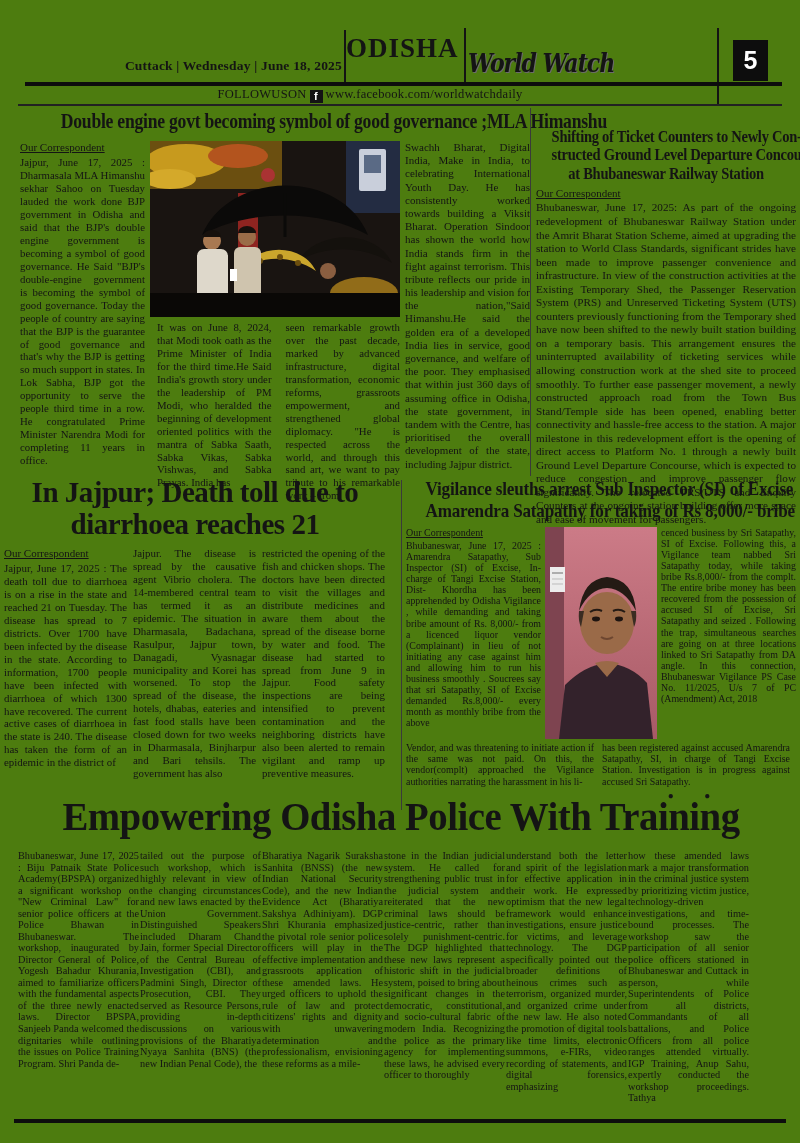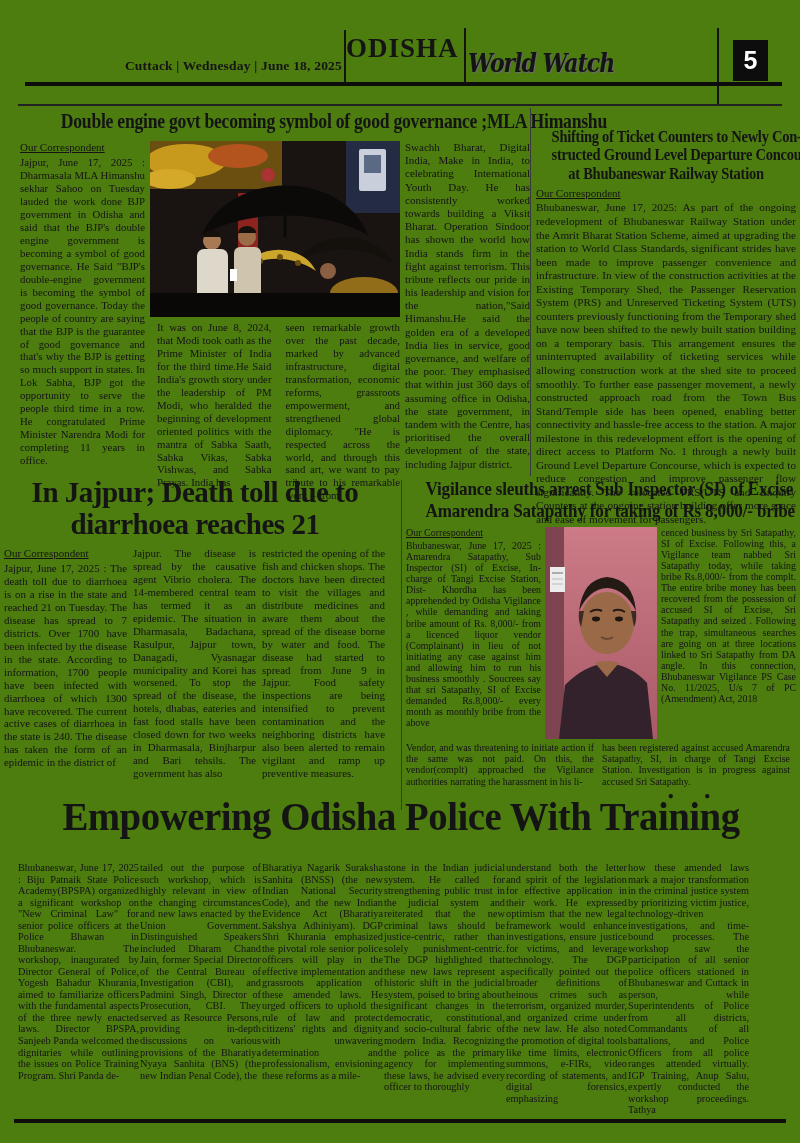--- a/index.html
+++ b/index.html
@@ -56,38 +56,41 @@
   .d-col1{width:135px;font-size:9.9px;line-height:1.12;}
   .d-photo{width:112px;height:212px;display:block;background:#b86670;}
   .d-col3{width:135px;font-size:9.9px;line-height:1.12;}
   .d-bottom{display:flex;gap:8px;margin-top:3px;}
   .d-bl,.d-br{width:188px;font-size:9.9px;line-height:1.14;}
   .d-dots{text-align:center;font-size:10px;letter-spacing:14px;margin-top:3px;}
   
   .artE{left:18px;top:793px;width:766px;}
   .e-head{font-size:40px;font-weight:bold;text-align:center;letter-spacing:-.5px;white-space:nowrap;
           transform:scaleX(.97);transform-origin:center;}
-  .e-cols{display:flex;gap:1px;margin-top:22px;}
+  .e-cols{display:flex;gap:1px;margin-top:10px;}
   .e-col{width:121px;font-size:10.3px;line-height:1.12;}
   .rule-bottom{left:14px;top:1119px;width:772px;height:3.5px;background:#0d0d0d;}
 </style>
 </head>
 <body>
 
 <div class="page">
 
   <div class="abs dateline">Cuttack | Wednesday | June 18, 2025</div>
   <div class="abs vbar" style="left:344px;top:30px;height:53px;"></div>
   <div class="abs masthead">ODISHA</div>
   <div class="abs vbar" style="left:464px;top:28px;height:55px;"></div>
   <div class="abs ww-logo">World Watch</div>
   <div class="abs vbar" style="left:717px;top:28px;height:77px;"></div>
   <div class="abs pagebox">5</div>
   <div class="abs rule-thick"></div>
   <div class="abs rule-thick2"></div>
+  <div class="abs followline">
+    <span>FOLLOWUSON</span><span class="fb">f</span><span>www.facebook.com/worldwatchdaily</span>
+  </div>
   <div class="abs rule-thin"></div>
 
   <div class="abs artA">
     <div class="a-head">Double engine govt becoming symbol of good governance ;MLA Himanshu</div>
     <div class="a-cols">
       <div class="a-col1">
         <div class="byline">Our Correspondent</div>
         <div class="jtext">Jajpur, June 17, 2025 : Dharmasala MLA Himanshu sekhar Sahoo on Tuesday lauded the work done BJP government in Odisha and said that the BJP's double engine government is becoming a symbol of good governance. He Said "BJP's double-engine government is becoming the symbol of good governance. Today the people of country are saying that the BJP is the guarantee of good governance and that's why the BJP is getting so much support in states. In Lok Sabha, BJP got the opportunity to serve the people third time in a row. He congratulated Prime Minister Narendra Modi for completing 11 years in office.</div>
       </div>
       <div class="a-mid">

